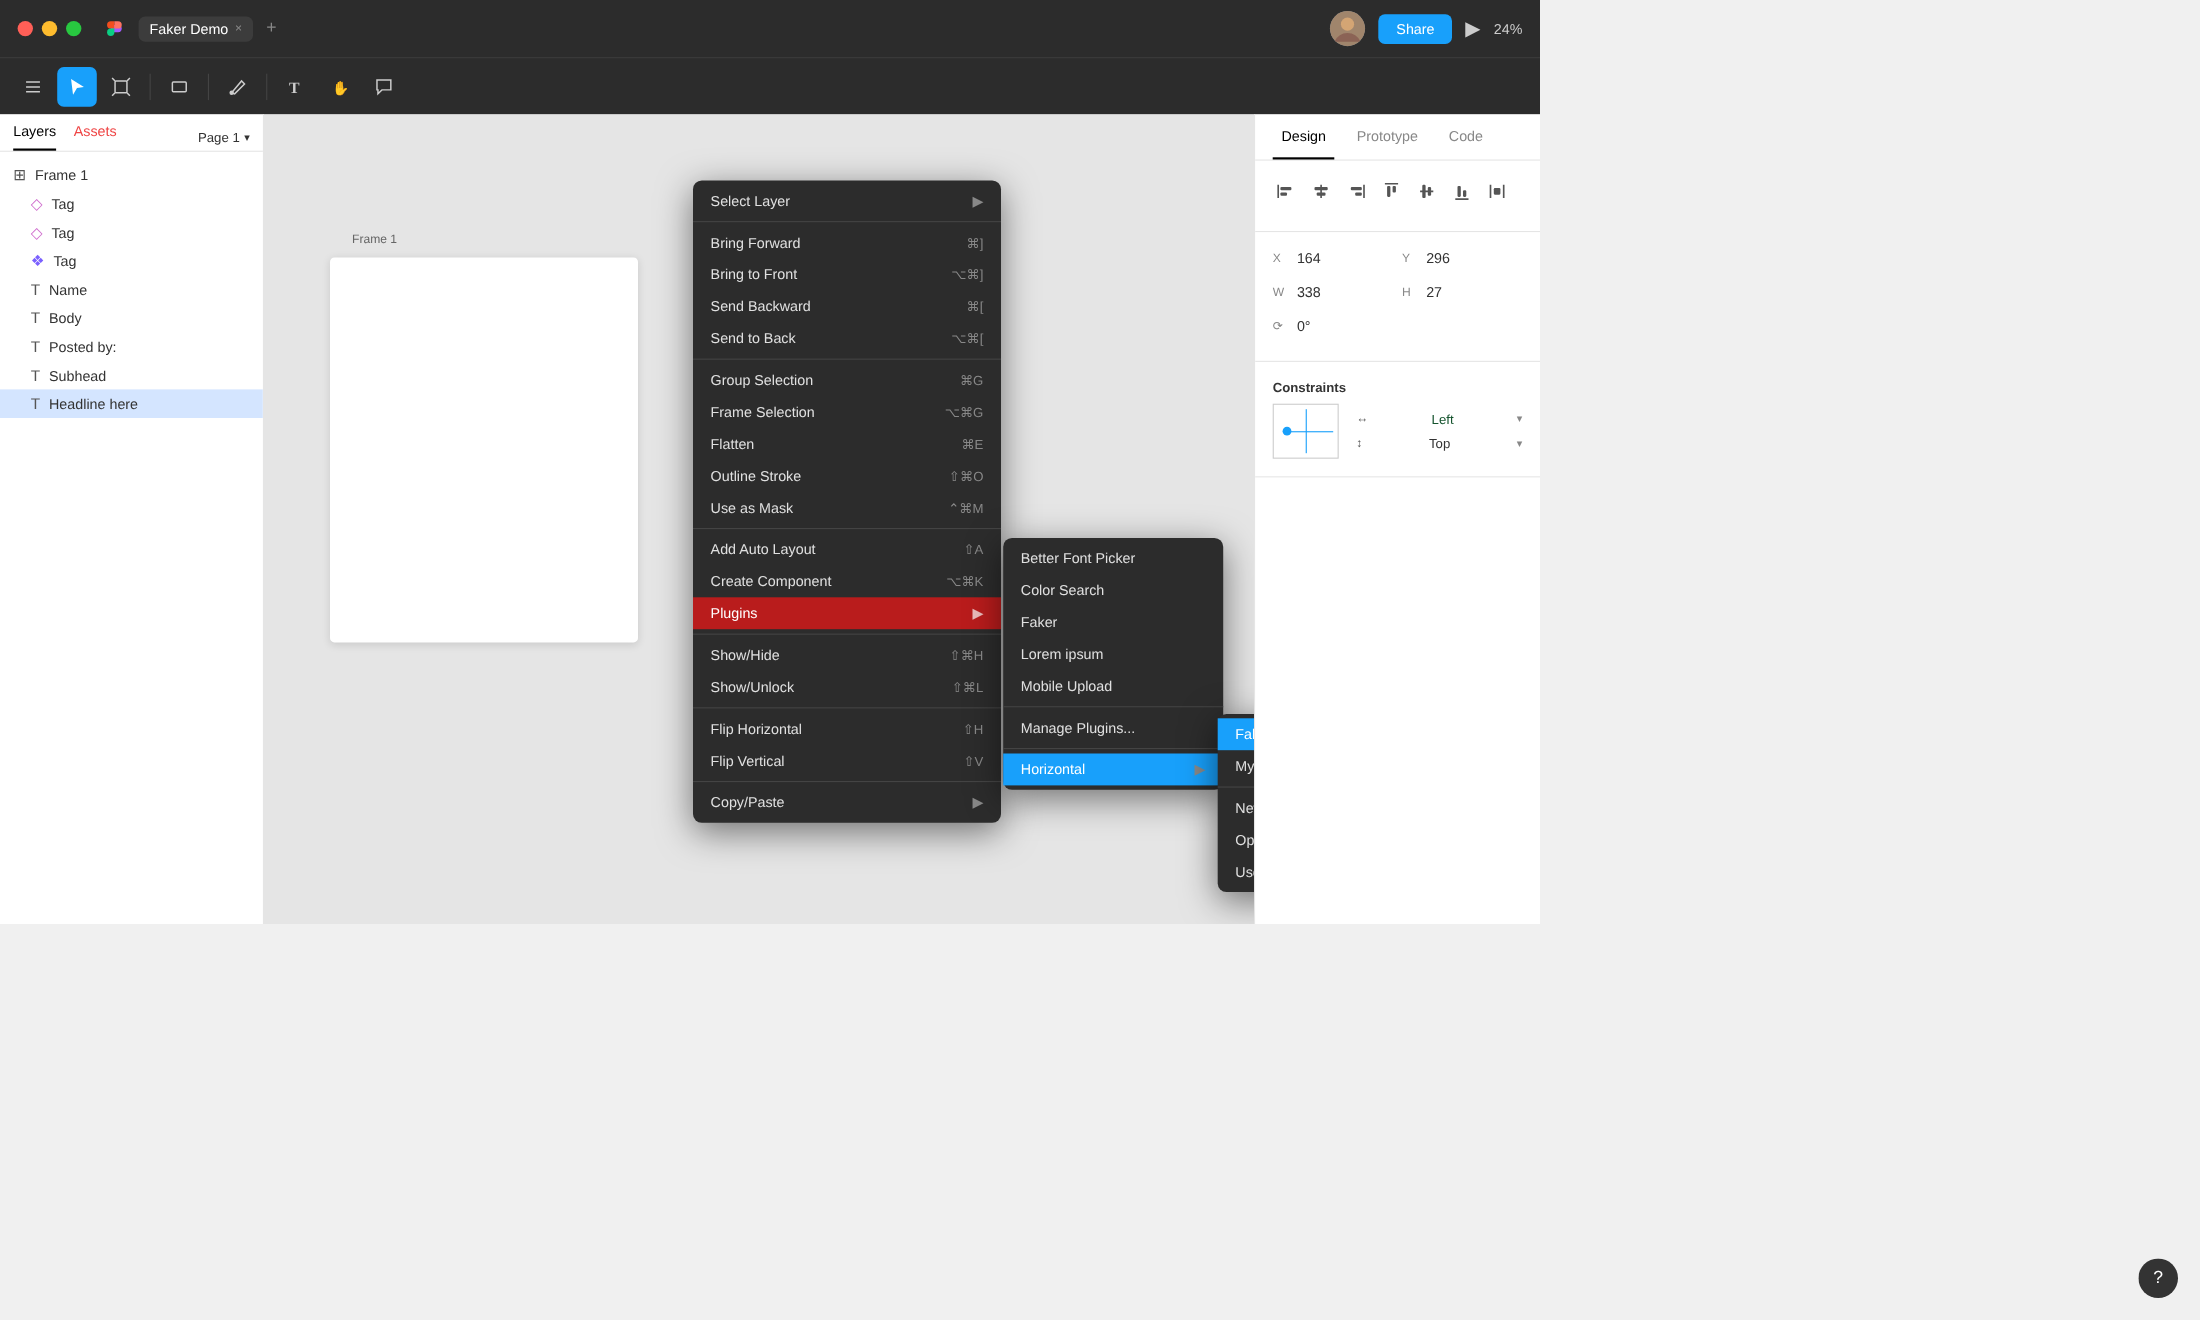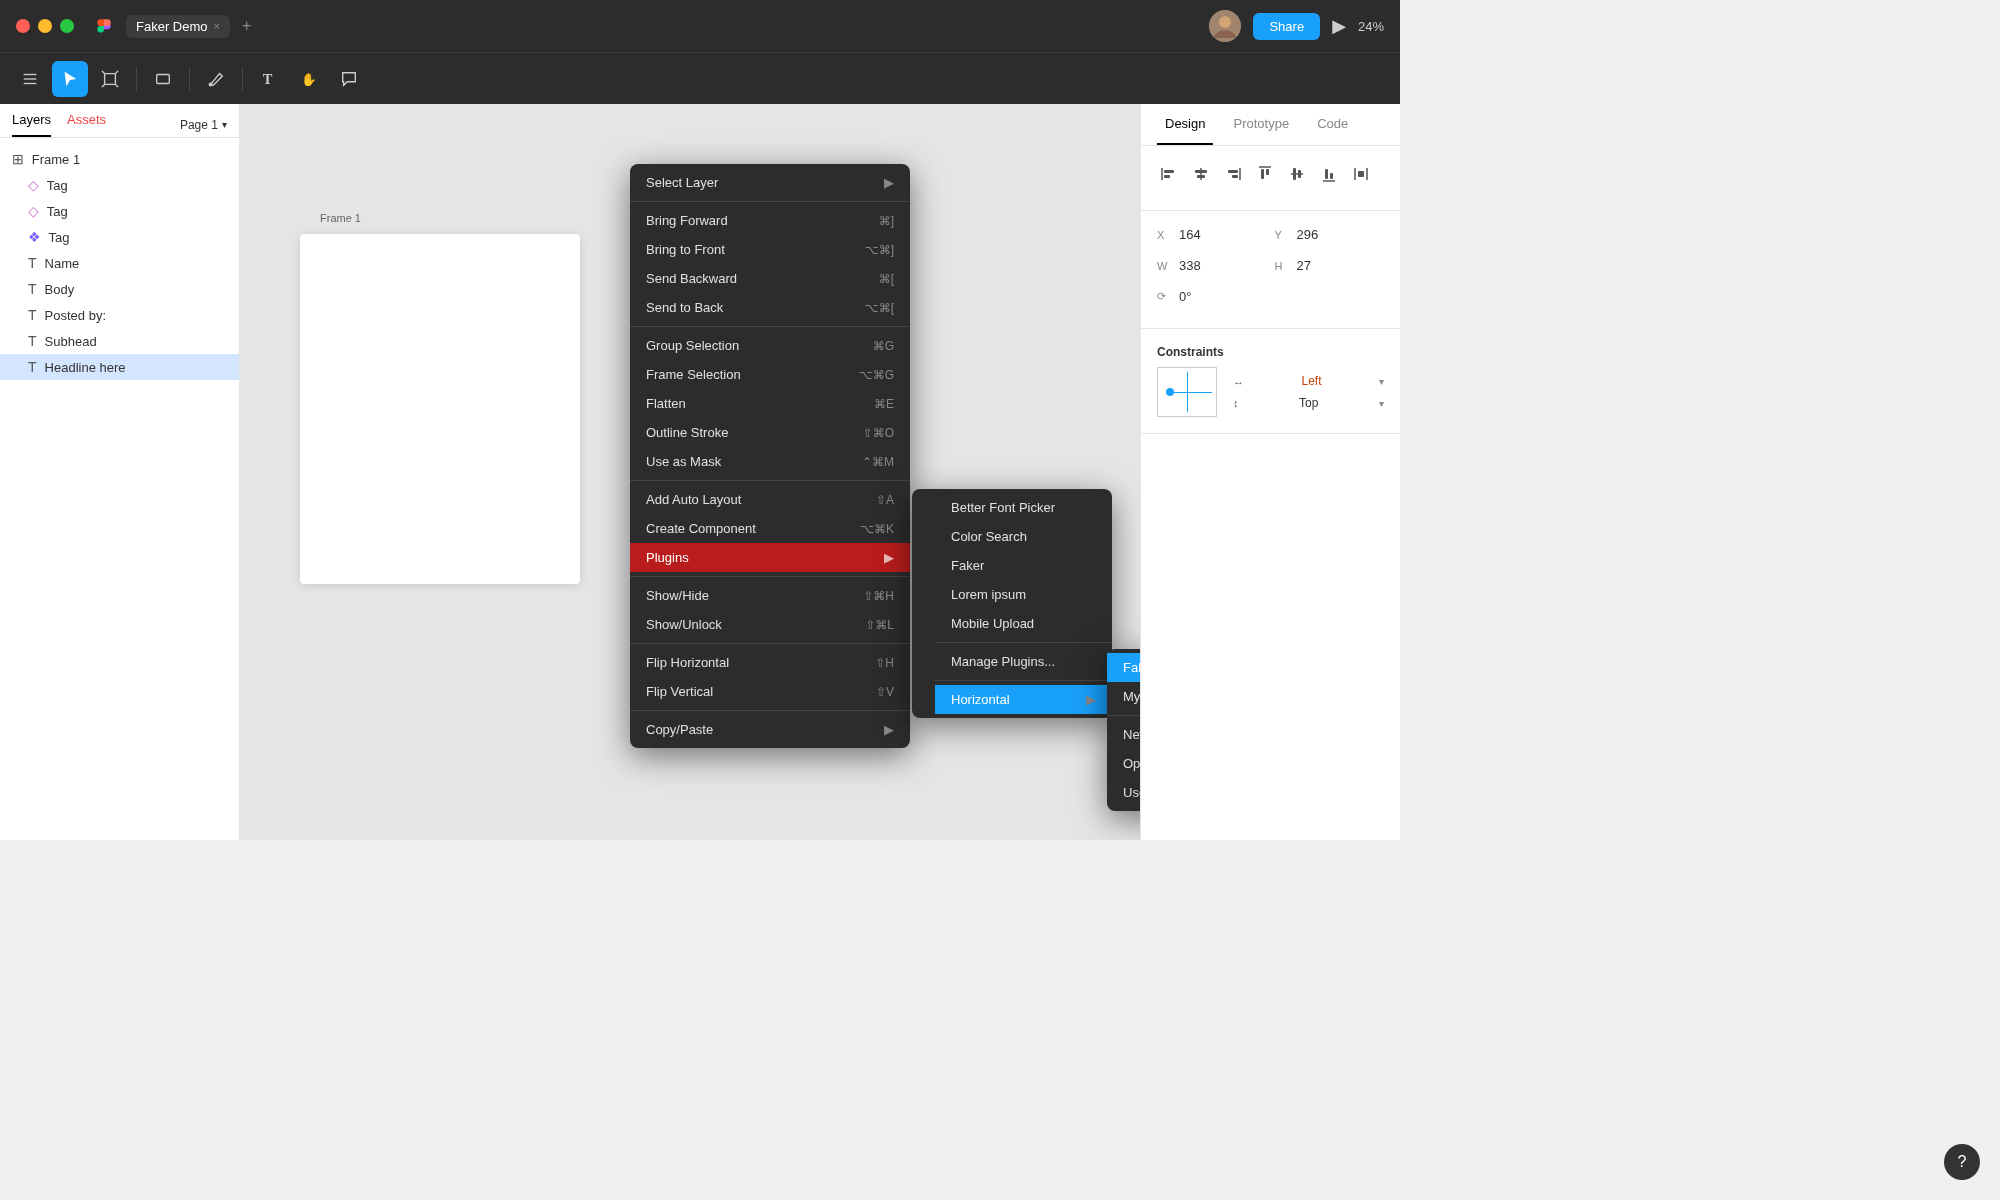--- a/index.html
+++ b/index.html
@@ -652,21 +652,21 @@
           <span>Flip Vertical</span>
           <span class="shortcut">⇧V</span>
         </div>
         <div class="menu-separator"></div>
         <div class="menu-item">
           <span>Copy/Paste</span>
           <span class="arrow">▶</span>
         </div>
       </div>
 
-      <div class="submenu" style="top: 385px; left: 672px; padding-left: 23px;">
+      <div class="submenu" style="top: 385px; left: 672px;">
         <div class="submenu-item">
           <span>Better Font Picker</span>
         </div>
         <div class="submenu-item">
           <span>Color Search</span>
         </div>
         <div class="submenu-item">
           <span>Faker</span>
         </div>
         <div class="submenu-item">
@@ -795,21 +795,21 @@
       <div class="section-title">Constraints</div>
       <div style="display:flex; align-items:center; gap:16px;">
         <div style="width:60px; height:50px; border:1px solid #ccc; position:relative; display:flex; align-items:center; justify-content:center; flex-shrink:0;">
           <div style="position:absolute; top:50%; left:8px; transform:translateY(-50%); width:8px; height:8px; background:#18a0fb; border-radius:50%;"></div>
           <div style="position:absolute; top:50%; left:12px; right:4px; height:1px; background:#18a0fb;"></div>
           <div style="position:absolute; top:4px; bottom:4px; left:50%; width:1px; background:#18a0fb;"></div>
         </div>
         <div style="flex:1;">
           <div class="constraint-select" style="margin-bottom:8px;">
             <span style="font-size:11px; color:#555;">↔</span>
-            <span style="font-size:12px; color:#c2410c;">Left</span>
+            <span style="font-size:12px; color:#14532d;">Left</span>
             <span style="font-size:10px; color:#888;">▾</span>
           </div>
           <div class="constraint-select">
             <span style="font-size:11px; color:#555;">↕</span>
             <span style="font-size:12px; color:#333;">Top</span>
             <span style="font-size:10px; color:#888;">▾</span>
           </div>
         </div>
       </div>
     </div>

